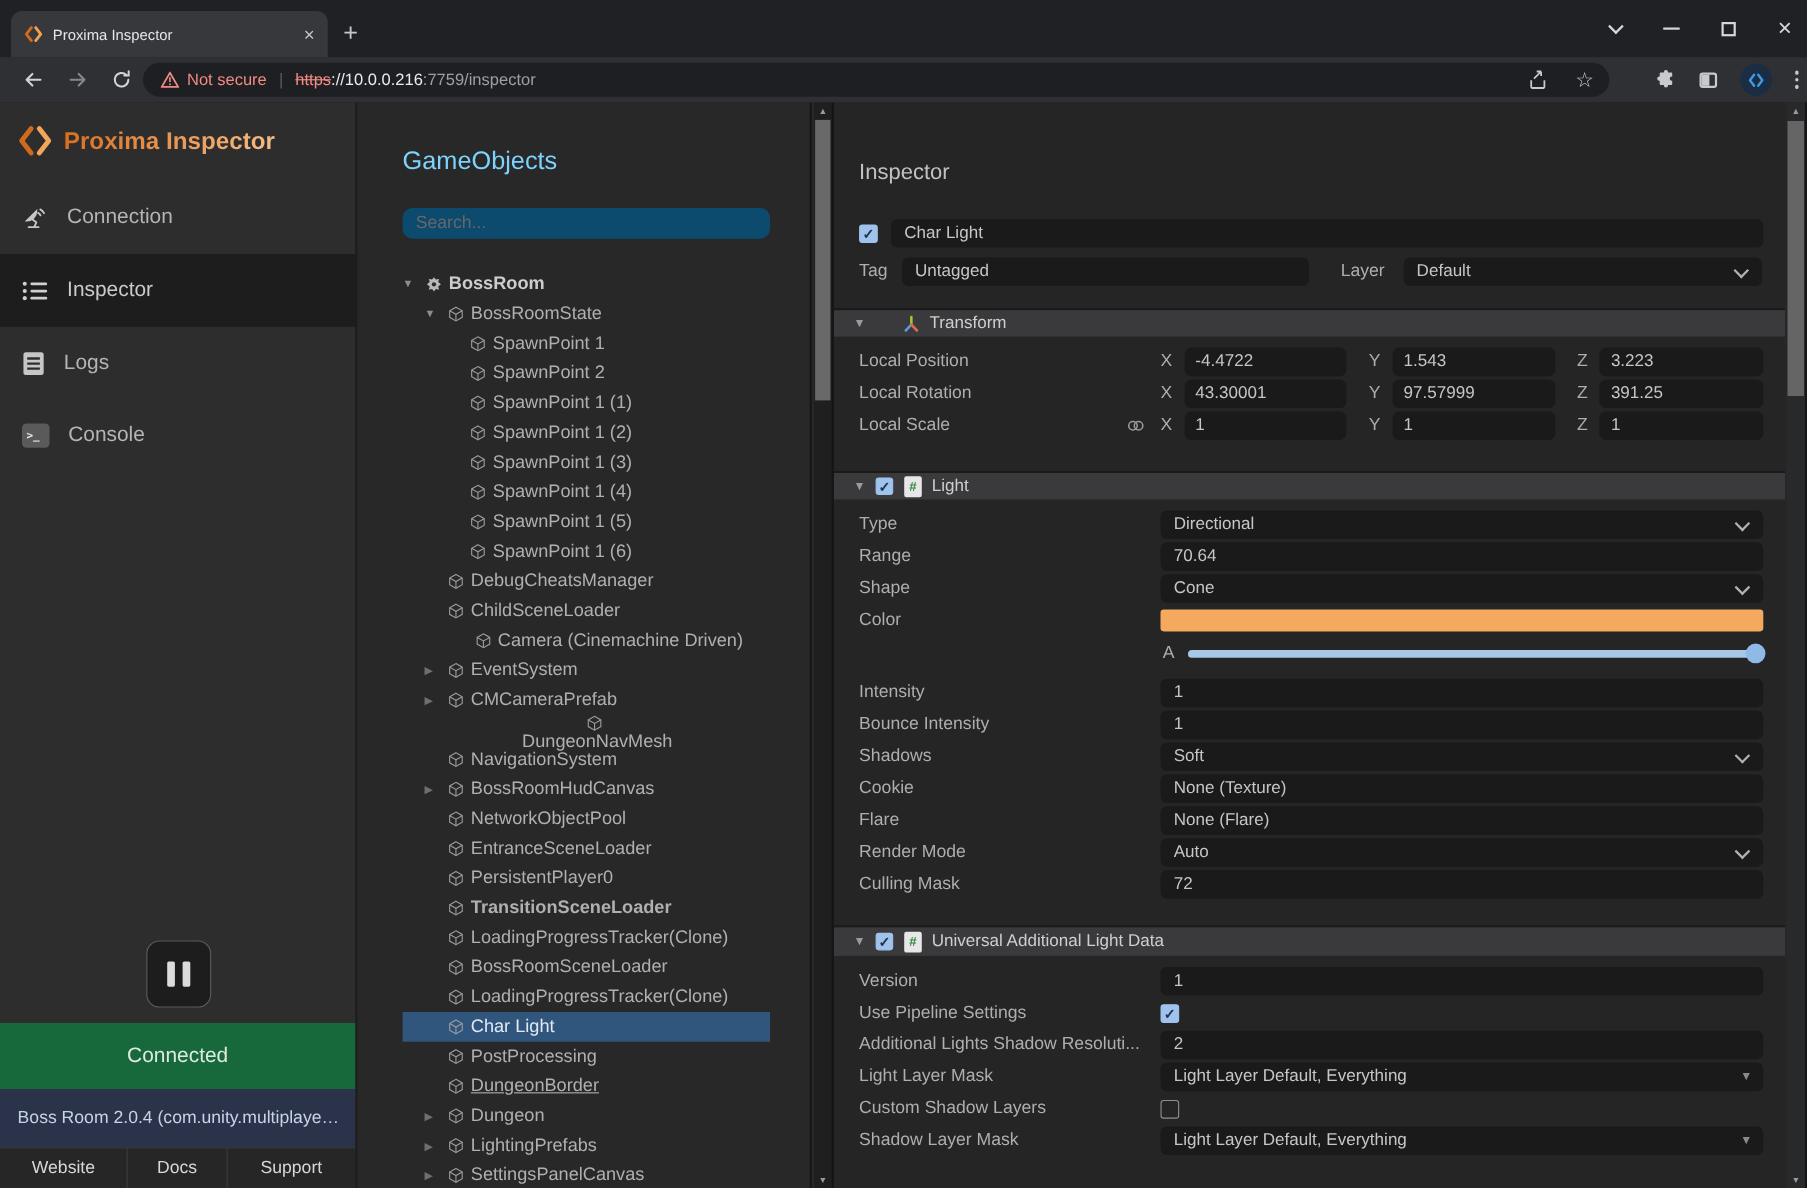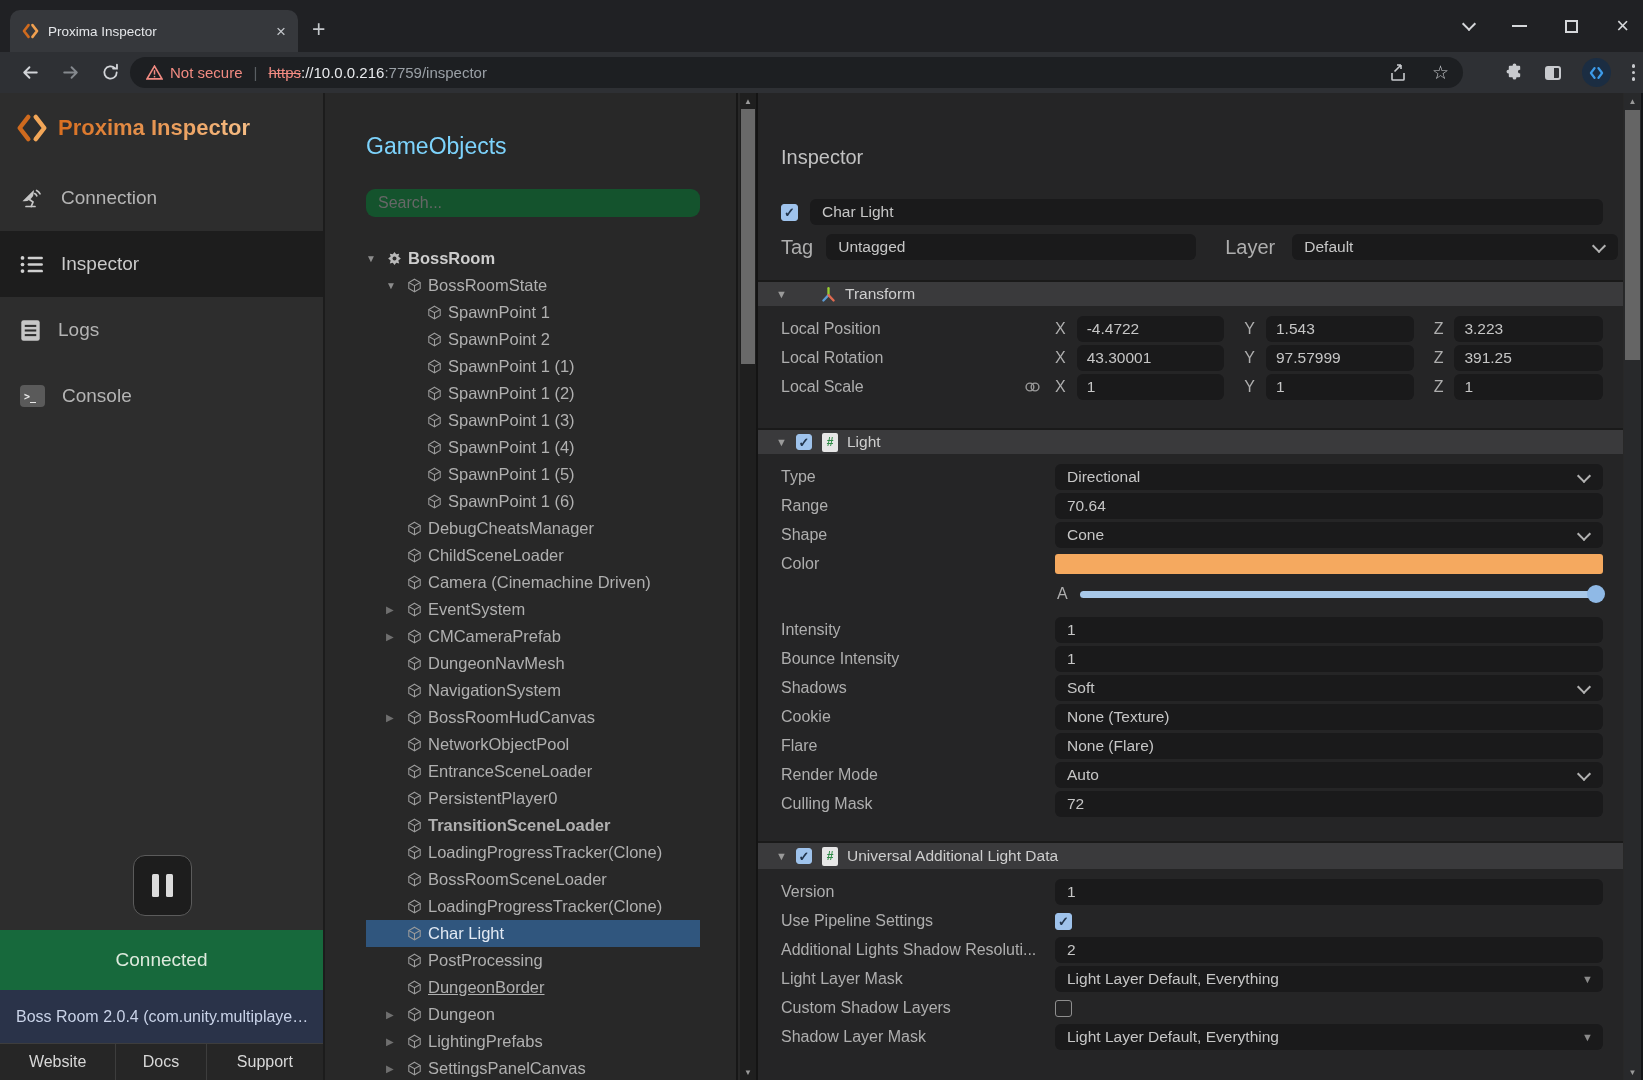--- a/index.html
+++ b/index.html
@@ -62,21 +62,21 @@
            font-size:16px;display:flex;align-items:center;padding:0 16px;white-space:nowrap;overflow:hidden;}
   .sfoot{position:absolute;left:0;top:950px;width:100%;height:37px;display:flex;background:#262626;border-top:1px solid #3d3d3d;}
   .sfoot div{display:flex;align-items:center;justify-content:center;color:#d8d8d8;font-size:16px;border-right:1px solid #3d3d3d;}
   .sfoot div:nth-child(1){width:117px;}
   .sfoot div:nth-child(2){width:91px;}
   .sfoot div:nth-child(3){width:117px;border-right:none;}
 
   
   .gopanel{position:absolute;left:327px;top:0;width:411px;height:987px;background:#282828;border-right:2px solid #171717;}
   .go-title{position:absolute;left:39px;top:40px;font-size:23px;color:#7dd3fc;}
-  .go-search{position:absolute;left:39px;top:96px;width:334px;height:28px;background:#14532d;border:none;outline:none;
+  .go-search{position:absolute;left:39px;top:96px;width:334px;height:28px;background:#0c4a6e;border:none;outline:none;
              border-radius:9px;color:#9b9b9b;font-size:16px;padding:0 12px;font-family:"Liberation Sans",sans-serif;}
   .go-search::placeholder{color:#676767;}
   .tree{position:absolute;left:39px;top:152px;width:334px;}
   .trow{height:27px;display:flex;align-items:center;color:#b0b0b0;font-size:16.5px;white-space:nowrap;}
   .trow.bold{font-weight:bold;color:#cdcdcd;}
   .trow.sel{background:#30567e;color:#e2e9f3;}
   .tarrow{width:21px;flex-shrink:0;font-size:10px;color:#8d8d8d;}
   .tarrow.closed{color:#6f6f6f;}
   .ticon{width:21px;flex-shrink:0;display:flex;align-items:center;}
   .cube-svg{width:15px;height:15px;}
@@ -95,21 +95,21 @@
   .irow{height:26px;display:flex;align-items:center;margin-bottom:3px;}
   .irow .lbl{width:274px;flex-shrink:0;color:#aeaeae;font-size:16px;display:flex;align-items:center;}
   .field{background:#1a1a1b;border-radius:6px;height:26px;display:flex;align-items:center;
          padding:0 12px;color:#c6c6c6;font-size:15.5px;flex:1;position:relative;white-space:nowrap;overflow:hidden;}
   .field.sel-chev::after{content:"";position:absolute;right:14px;top:9px;width:8px;height:8px;
          border-right:2px solid #b2b2b2;border-bottom:2px solid #b2b2b2;transform:rotate(45deg);margin-top:-2px;}
   .field.sel-tri::after{content:"▼";position:absolute;right:10px;color:#8a8a8a;font-size:11px;}
   .name-row{margin-top:30px;}
   .name-row .field{margin-left:12px;}
   .tag-row{margin-top:9px;}
-  .tag-row .minlbl{color:#aeaeae;font-size:20px;}
+  .tag-row .minlbl{color:#aeaeae;font-size:16px;}
   .tag-field{width:370px;flex:none;margin-left:13px;}
   .layer-lbl{margin-left:29px;}
   .layer-field{width:326px;flex:none;margin-left:17px;}
 
   .sec-head{height:26px;background:#3a3a3c;margin:0 -20px 0 -23px;padding-left:18px;display:flex;align-items:center;
             border-top:2px solid #1a1a1a;color:#cecece;font-size:15.5px;}
   .sec-head .sarrow{font-size:11px;color:#9a9a9a;width:20px;}
   .sec-head.t-head{margin-top:20px;}
   .sec-head.l-head{margin-top:28px;}
   .sec-head.u-head{margin-top:24px;height:28px;}
@@ -427,21 +427,21 @@
           <div class="trow" style="padding-left: 20px;">
             <span class="tarrow"></span>
             <span class="ticon">
               <svg class="cube-svg" viewBox="0 0 16 16">
                 <path d="M8 1.3 14.1 4.8v6.4L8 14.7 1.9 11.2V4.8Z" fill="none" stroke="#9b9b9b" stroke-width="1.1"></path>
                 <path d="M1.9 4.8 8 8.2l6.1-3.4M8 8.2v6.5" fill="none" stroke="#9b9b9b" stroke-width="1.1"></path>
               </svg>
             </span>
             <span>ChildSceneLoader</span>
           </div>
-          <div class="trow" style="padding-left: 20px;">
+          <div class="trow" style="padding-left: 20px; justify-content: center;">
             <span class="tarrow"></span>
             <span class="ticon">
               <svg class="cube-svg" viewBox="0 0 16 16">
                 <path d="M8 1.3 14.1 4.8v6.4L8 14.7 1.9 11.2V4.8Z" fill="none" stroke="#9b9b9b" stroke-width="1.1"></path>
                 <path d="M1.9 4.8 8 8.2l6.1-3.4M8 8.2v6.5" fill="none" stroke="#9b9b9b" stroke-width="1.1"></path>
               </svg>
             </span>
             <span>Camera (Cinemachine Driven)</span>
           </div>
           <div class="trow" style="padding-left: 20px;">
@@ -457,21 +457,21 @@
           <div class="trow" style="padding-left: 20px;">
             <span class="tarrow closed">▶</span>
             <span class="ticon">
               <svg class="cube-svg" viewBox="0 0 16 16">
                 <path d="M8 1.3 14.1 4.8v6.4L8 14.7 1.9 11.2V4.8Z" fill="none" stroke="#9b9b9b" stroke-width="1.1"></path>
                 <path d="M1.9 4.8 8 8.2l6.1-3.4M8 8.2v6.5" fill="none" stroke="#9b9b9b" stroke-width="1.1"></path>
               </svg>
             </span>
             <span>CMCameraPrefab</span>
           </div>
-          <div class="trow" style="padding-left: 20px;">
+          <div class="trow" style="padding-left: 20px; flex-direction: column;">
             <span class="tarrow"></span>
             <span class="ticon">
               <svg class="cube-svg" viewBox="0 0 16 16">
                 <path d="M8 1.3 14.1 4.8v6.4L8 14.7 1.9 11.2V4.8Z" fill="none" stroke="#9b9b9b" stroke-width="1.1"></path>
                 <path d="M1.9 4.8 8 8.2l6.1-3.4M8 8.2v6.5" fill="none" stroke="#9b9b9b" stroke-width="1.1"></path>
               </svg>
             </span>
             <span>DungeonNavMesh</span>
           </div>
           <div class="trow" style="padding-left: 20px;">

